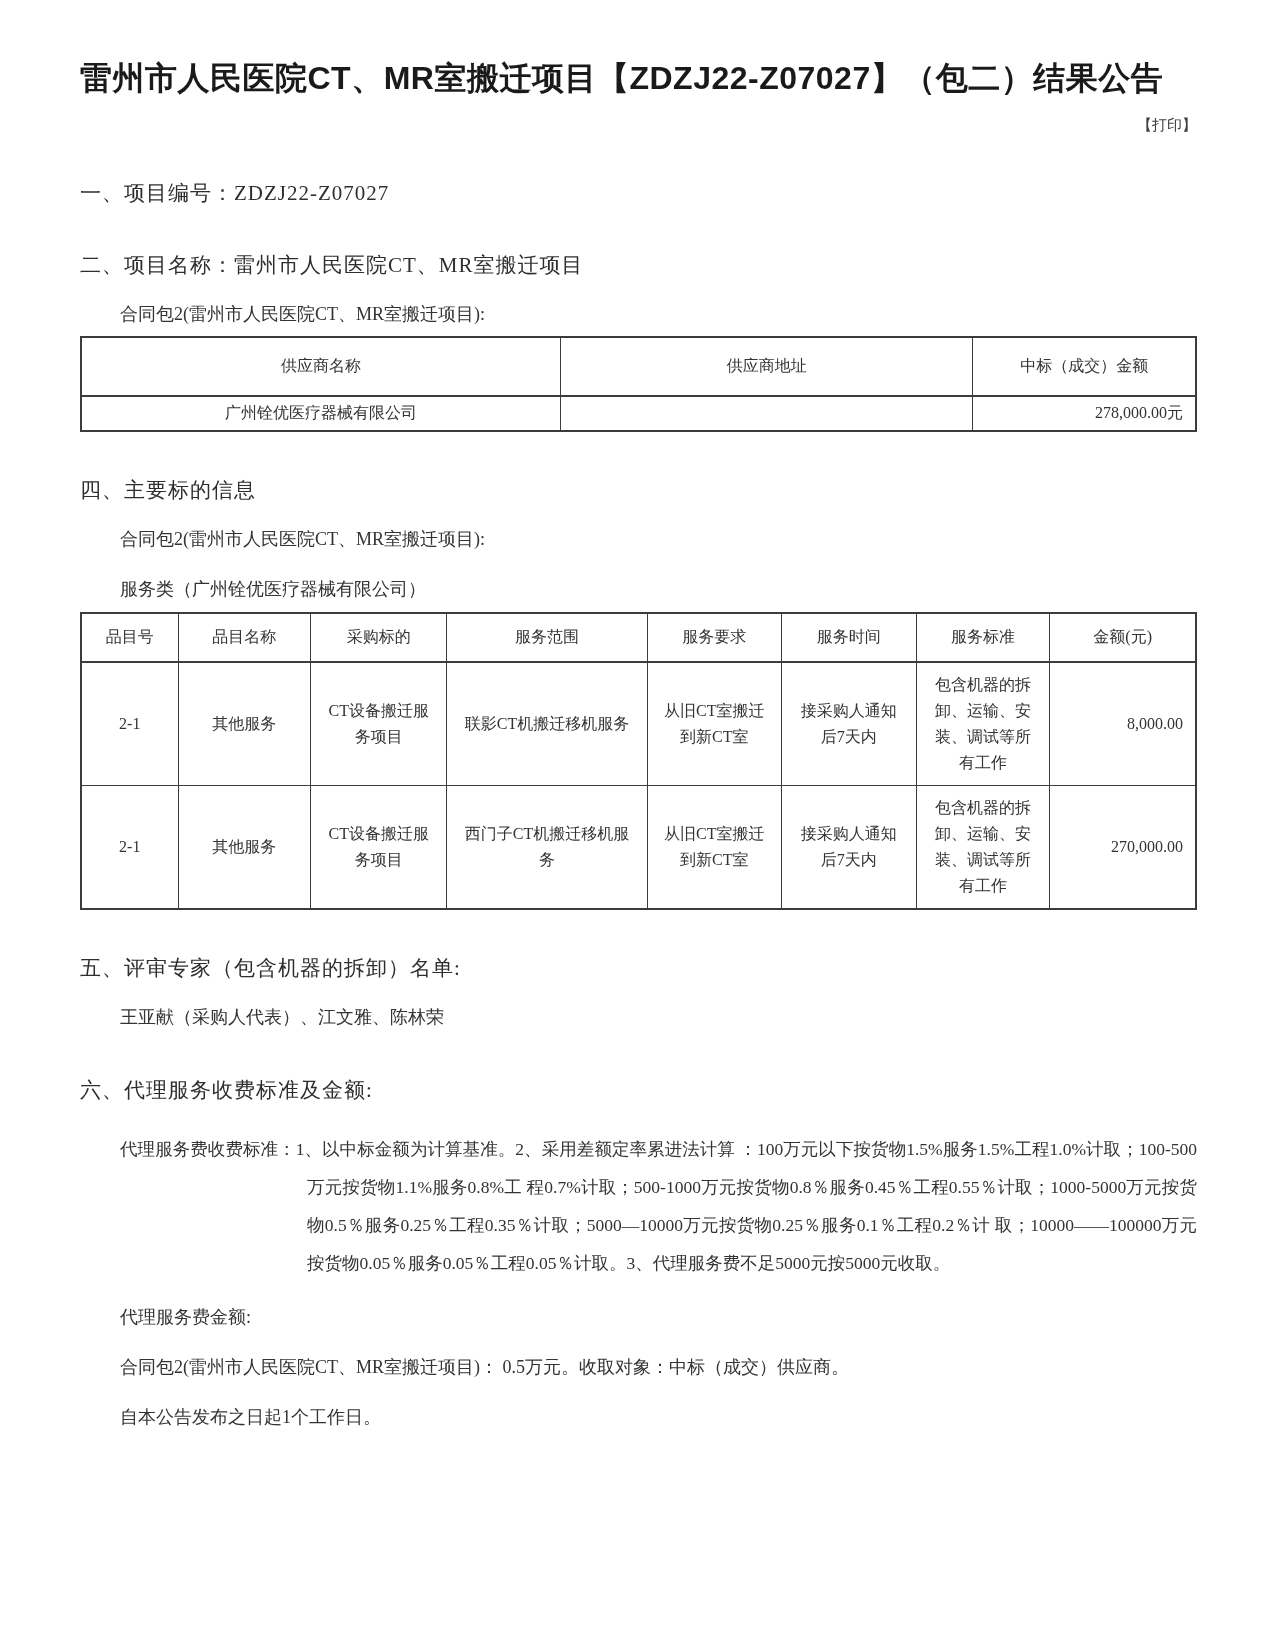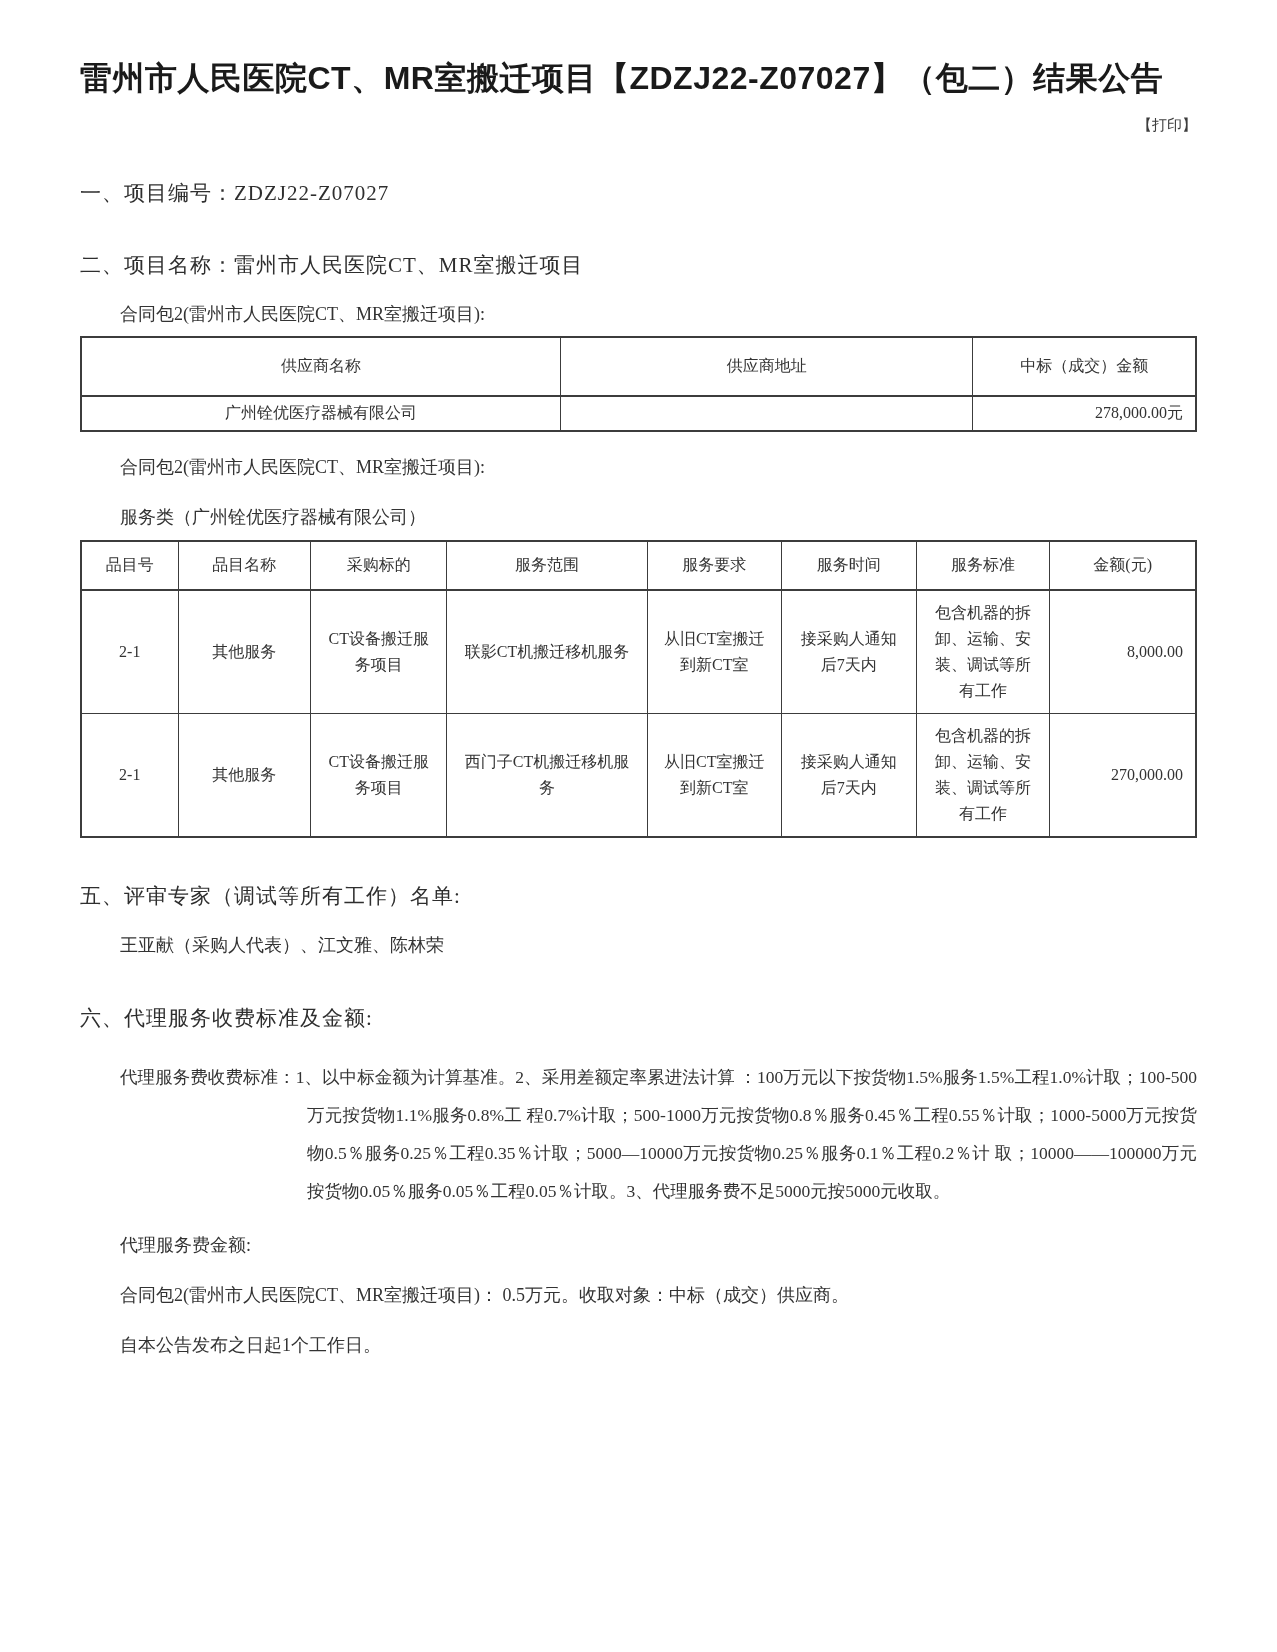--- a/index.html
+++ b/index.html
@@ -104,20 +104,21 @@
     </thead>
     <tbody>
       <tr>
         <td>广州铨优医疗器械有限公司</td>
         <td></td>
         <td class="num">278,000.00元</td>
       </tr>
     </tbody>
   </table>
 
+  <h2 class="sec-heading">四、主要标的信息</h2>
   <p class="para">合同包2(雷州市人民医院CT、MR室搬迁项目):</p>
   <p class="para">服务类（广州铨优医疗器械有限公司）</p>
 
   <table class="t2">
     <colgroup>
       <col style="width:8.7%">
         <col style="width:11.9%">
         <col style="width:12.2%">
         <col style="width:18%">
       <col style="width:12%">
@@ -154,21 +155,21 @@
         <td>CT设备搬迁服务项目</td>
         <td>西门子CT机搬迁移机服务</td>
         <td>从旧CT室搬迁到新CT室</td>
         <td>接采购人通知后7天内</td>
         <td>包含机器的拆卸、运输、安装、调试等所有工作</td>
         <td class="num">270,000.00</td>
       </tr>
     </tbody>
   </table>
 
-  <h2 class="sec-heading">五、评审专家（调试等所有工作）名单:</h2>
+  <h2 class="sec-heading">五、评审专家（包含机器的拆卸）名单:</h2>
   <p class="para">王亚献（采购人代表）、江文雅、陈林荣</p>
 
   <h2 class="sec-heading">六、代理服务收费标准及金额:</h2>
   <p class="fee-standard">代理服务费收费标准：1、以中标金额为计算基准。2、采用差额定率累进法计算 ：100万元以下按货物1.5%服务1.5%工程1.0%计取；100-500万元按货物1.1%服务0.8%工 程0.7%计取；500-1000万元按货物0.8％服务0.45％工程0.55％计取；1000-5000万元按货 物0.5％服务0.25％工程0.35％计取；5000—10000万元按货物0.25％服务0.1％工程0.2％计 取；10000——100000万元按货物0.05％服务0.05％工程0.05％计取。3、代理服务费不足5000元按5000元收取。</p>
   <p class="para">代理服务费金额:</p>
   <p class="para">合同包2(雷州市人民医院CT、MR室搬迁项目)： 0.5万元。收取对象：中标（成交）供应商。</p>
 
   <p class="para">自本公告发布之日起1个工作日。</p>
 
 </div>

